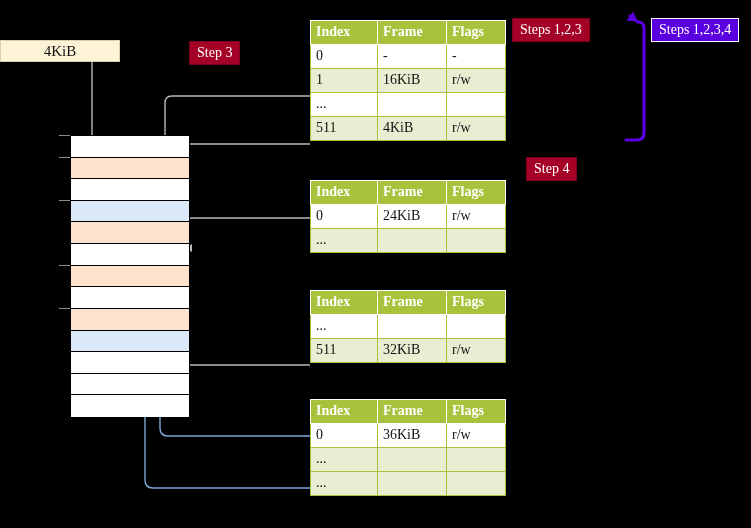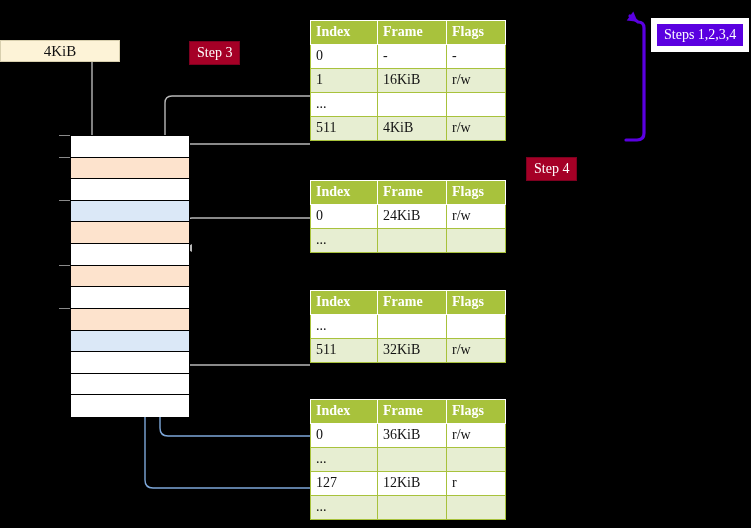--- a/index.html
+++ b/index.html
@@ -30,21 +30,21 @@
   .badge{
     position:absolute;
     color:#ffffff;
     font-size:14px;
     line-height:19px;
     padding:1px 7px 2px 7px;
     white-space:nowrap;
     box-sizing:border-box;
   }
   .badge-red{ background:#a50026; border:1px solid #7d0020; }
-  .badge-purple{ background:#5a00e0; border:6px solid #ffffff; }
+  .badge-purple{ background:#5a00e0; border:1px solid #ffffff; }
 
   #badge-step0{ left:189px; top:41px; }
   #badge-steps123{ left:512px; top:18px; }
   #badge-steps1234{ left:651px; top:18px; }
   #badge-step4{ left:518px; top:157px;margin-left:8px; }
 
   
   .memblock{
     position:absolute;
     left:70px; top:135px; width:120px; height:281px;
@@ -148,20 +148,21 @@
     <path d="M310,488 L153,488 Q145,488 145,480 L145,213" stroke="#7da7d9" stroke-width="1.4" fill="none" marker-end="url(#arrBlueUp)"></path>
 
     <path d="M626,140 L637,140 Q644,140 644,133 L644,28 Q644,22 638,22 L630,16" stroke="#5a00e0" stroke-width="3.2" fill="none" stroke-linecap="round" marker-end="url(#arrPurple)"></path>
   </svg>
 
   <div class="kib-box">
     <span>4KiB</span>
   </div>
 
   <div class="badge badge-red" id="badge-step0">Step 3</div>
+  <div class="badge badge-red" id="badge-steps123">Steps 1,2,3</div>
   <div class="badge badge-purple" id="badge-steps1234">Steps 1,2,3,4</div>
   <div class="badge badge-red" id="badge-step4">Step 4</div>
 
   <div class="memblock" id="memblock">
       <div class="memrow mem-white" style="top: 0px; height: 21.6154px;"></div>
       <div class="memrow mem-peach" style="top: 21.6154px; height: 21.6154px;"></div>
       <div class="memrow mem-white" style="top: 43.2308px; height: 21.6154px;"></div>
       <div class="memrow mem-blue" style="top: 64.8462px; height: 21.6154px;"></div>
       <div class="memrow mem-peach" style="top: 86.4615px; height: 21.6154px;"></div>
       <div class="memrow mem-white" style="top: 108.077px; height: 21.6154px;"></div>
@@ -258,25 +259,20 @@
         <tr class="odd">
           <td class="col-index">0</td>
           <td class="col-frame">36KiB</td>
           <td class="col-flags">r/w</td>
         </tr>
         <tr class="even">
           <td class="col-index">...</td>
           <td class="col-frame"></td>
           <td class="col-flags"></td>
         </tr>
-        <tr class="odd">
-          <td class="col-index">127</td>
-          <td class="col-frame">12KiB</td>
-          <td class="col-flags">r</td>
-        </tr>
         <tr class="even">
           <td class="col-index">...</td>
           <td class="col-frame"></td>
           <td class="col-flags"></td>
         </tr>
       </tbody>
     </table>
 
 </div>
 

